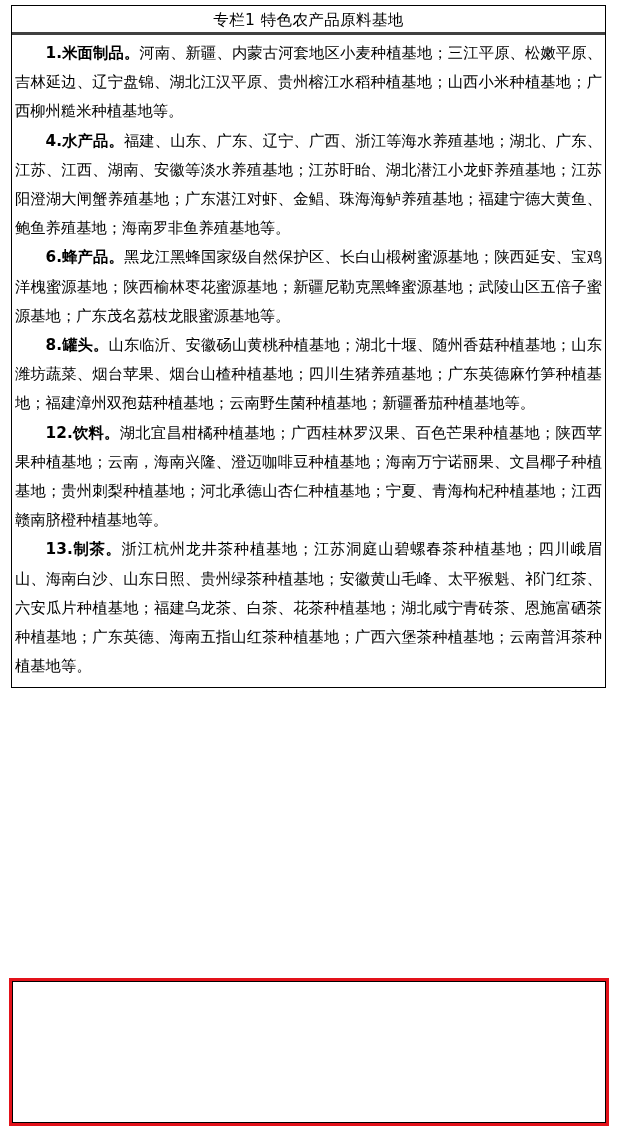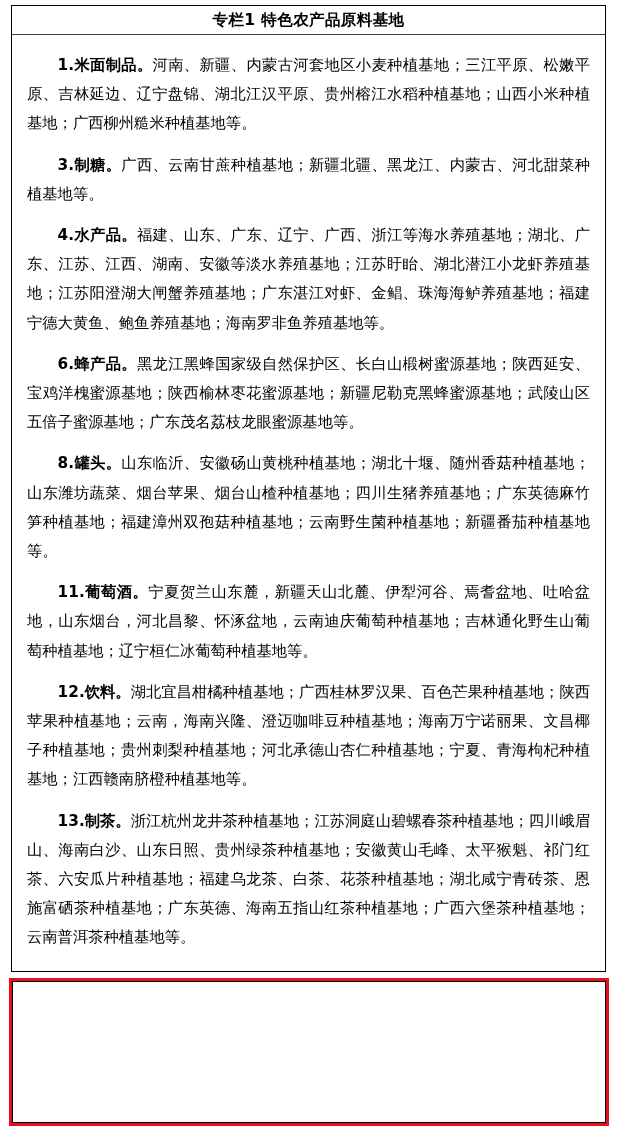--- a/index.html
+++ b/index.html
@@ -23,41 +23,41 @@
     position: absolute;
     left: 11px;
     top: 5px;
     width: 595px;
     box-sizing: border-box;
     border: 1px solid #000000;
     background: #ffffff;
   }
   .title-row {
     box-sizing: border-box;
-    border-bottom: 1px solid #404040;
+    border-bottom: 3px solid #404040;
     text-align: center;
     font-size: 15.5px;
     line-height: 28px;
     height: 29px;
     color: #000000;
     letter-spacing: 0.4px;
-    font-weight: 700;
+    font-weight: 400;
   }
   .body-cell {
     box-sizing: border-box;
     padding: 4px 3px 6px 3px;
   }
   .para {
     font-size: 15.3px;
     line-height: 29.2px;
     color: #000000;
     text-align: justify;
     text-align-last: left;
     text-justify: inter-ideograph;
-    margin: 12px;
+    margin: 0;
     text-indent: 2em;
     letter-spacing: 0px;
     word-break: break-all;
   }
   .para .lead {
     font-weight: bold;
   }
   
   .highlight-box {
     position: absolute;
@@ -87,33 +87,31 @@
 
   <div class="table-wrap">
 
     <div class="title-row">专栏1 特色农产品原料基地</div>
 
     <div class="body-cell">
 
       <p class="para"><span class="lead">1.</span><span class="lead">米面制品。</span><span>河南、新疆、内蒙古河套地区小麦种植基地；三江平原、松嫩平原、吉林延边、辽宁盘锦、湖北江汉平原、贵州榕江水稻种植基地；山西小米种植基地；广西柳州糙米种植基地等。</span></p>
 
 
-      <p class="para"><span class="lead">3.</span><span class="lead">制糖。</span><span>广西、云南甘蔗种植基地；新疆北疆、黑龙江、内蒙古、河北甜菜种植基地等。</span></p>
 
       <p class="para"><span class="lead">4.</span><span class="lead">水产品。</span><span>福建、山东、广东、辽宁、广西、浙江等海水养殖基地；湖北、广东、江苏、江西、湖南、安徽等淡水养殖基地；江苏盱眙、湖北潜江小龙虾养殖基地；江苏阳澄湖大闸蟹养殖基地；广东湛江对虾、金鲳、珠海海鲈养殖基地；福建宁德大黄鱼、鲍鱼养殖基地；海南罗非鱼养殖基地等。</span></p>
 
 
       <p class="para"><span class="lead">6.</span><span class="lead">蜂产品。</span><span>黑龙江黑蜂国家级自然保护区、长白山椴树蜜源基地；陕西延安、宝鸡洋槐蜜源基地；陕西榆林枣花蜜源基地；新疆尼勒克黑蜂蜜源基地；武陵山区五倍子蜜源基地；广东茂名荔枝龙眼蜜源基地等。</span></p>
 
 
       <p class="para"><span class="lead">8.</span><span class="lead">罐头。</span><span>山东临沂、安徽砀山黄桃种植基地；湖北十堰、随州香菇种植基地；山东潍坊蔬菜、烟台苹果、烟台山楂种植基地；四川生猪养殖基地；广东英德麻竹笋种植基地；福建漳州双孢菇种植基地；云南野生菌种植基地；新疆番茄种植基地等。</span></p>
 
 
 
-      <p class="para"><span class="lead">11.</span><span class="lead">葡萄酒。</span><span>宁夏贺兰山东麓，新疆天山北麓、伊犁河谷、焉耆盆地、吐哈盆地，山东烟台，河北昌黎、怀涿盆地，云南迪庆葡萄种植基地；吉林通化野生山葡萄种植基地；辽宁桓仁冰葡萄种植基地等。</span></p>
 
       <p class="para"><span class="lead">12.</span><span class="lead">饮料。</span><span>湖北宜昌柑橘种植基地；广西桂林罗汉果、百色芒果种植基地；陕西苹果种植基地；云南，海南兴隆、澄迈咖啡豆种植基地；海南万宁诺丽果、文昌椰子种植基地；贵州刺梨种植基地；河北承德山杏仁种植基地；宁夏、青海枸杞种植基地；江西赣南脐橙种植基地等。</span></p>
 
       <p class="para"><span class="lead">13.</span><span class="lead">制茶。</span><span>浙江杭州龙井茶种植基地；江苏洞庭山碧螺春茶种植基地；四川峨眉山、海南白沙、山东日照、贵州绿茶种植基地；安徽黄山毛峰、太平猴魁、祁门红茶、六安瓜片种植基地；福建乌龙茶、白茶、花茶种植基地；湖北咸宁青砖茶、恩施富硒茶种植基地；广东英德、海南五指山红茶种植基地；广西六堡茶种植基地；云南普洱茶种植基地等。</span></p>
 
     </div>
   </div>
 
   <div class="highlight-box">
     <div class="hl-inner-line"></div>

